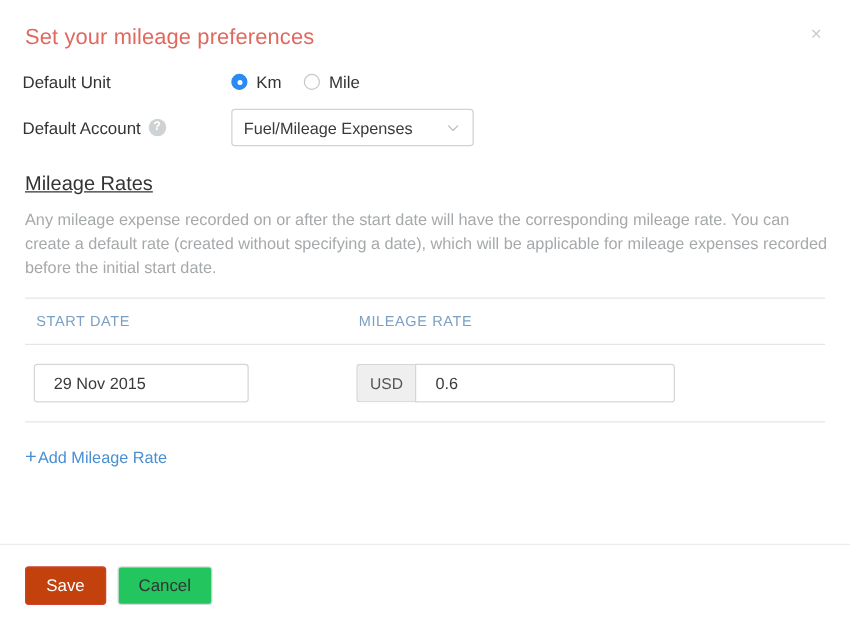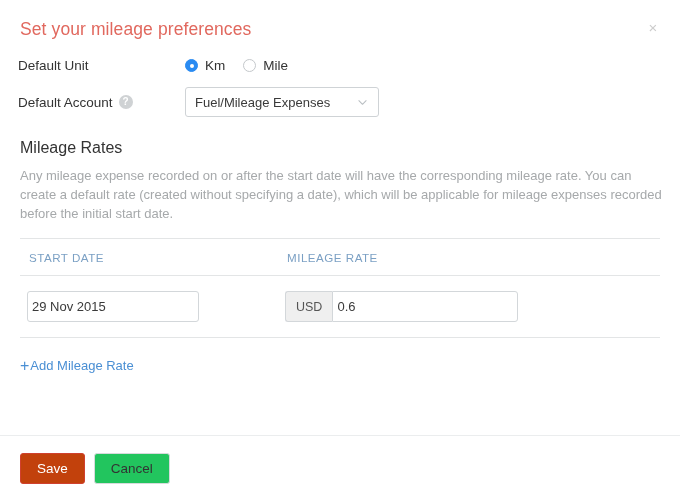--- a/index.html
+++ b/index.html
@@ -151,20 +151,21 @@
     margin-right: 2px;
   }
   .chevron-down svg { display: block; }
 
   
   .section-title {
     margin: 22px 0 0 2px;
     font-size: 16px;
     font-weight: normal;
     color: #333333;
+    text-decoration: underline;
   }
   .section-desc {
     margin: 9px 0 0 2px;
     font-size: 13px;
     line-height: 19px;
     color: #a6a9ab;
     max-width: 644px;
   }
 
   hr.rule {
@@ -200,21 +201,21 @@
   }
   .cell-date { width: 265px; flex: none; padding-left: 9px; }
   .cell-rate { flex: 1 1 auto; padding-left: 2px; }
 
   .text-input {
     width: 172px;
     height: 31px;
     border: 1px solid #d3d7da;
     border-radius: 3px;
     background: #ffffff;
-    padding: 0 4px;
+    padding: 0 15px;
     font-size: 13px;
     color: #3a3a3a;
     font-family: "Liberation Sans", sans-serif;
     outline: none;
   }
 
   .input-group {
     display: flex;
     align-items: stretch;
     width: 170px;

